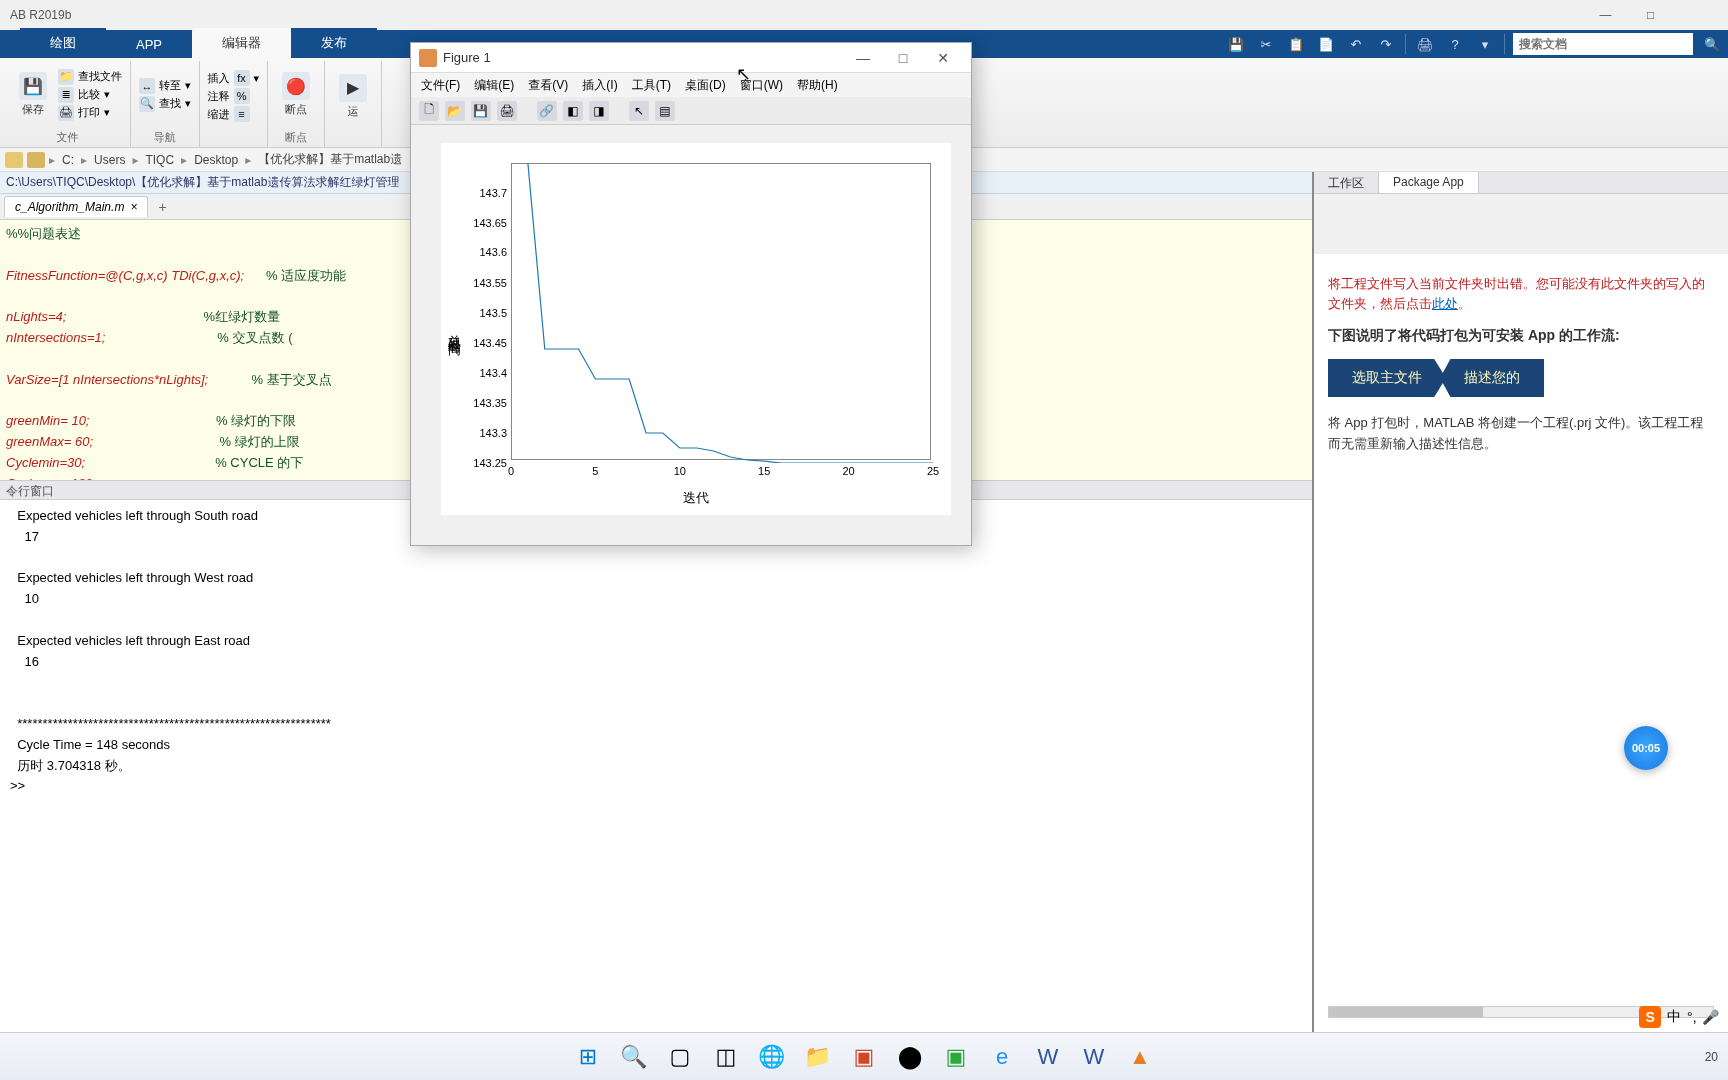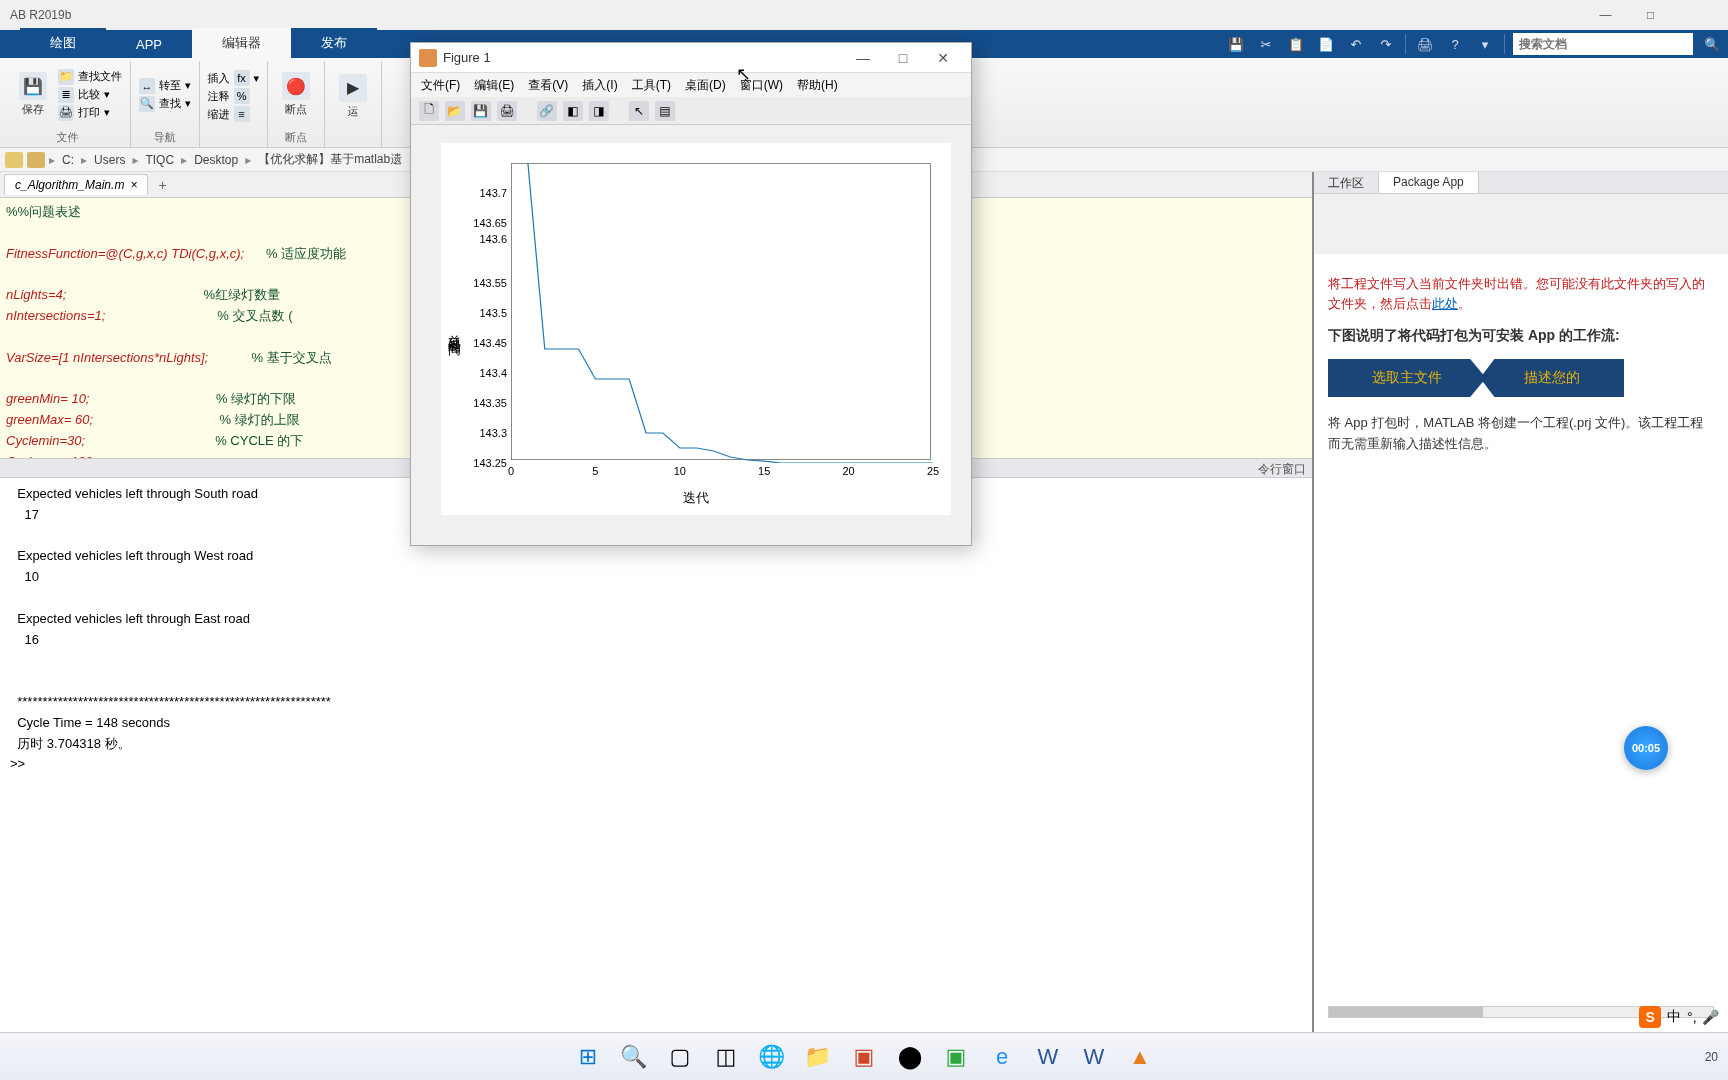--- a/index.html
+++ b/index.html
@@ -36,33 +36,33 @@
 .content { display: flex; height: calc(1080px - 30px - 28px - 90px - 24px - 48px); }
 .left { flex: 1; display: flex; flex-direction: column; }
 .pathbar { height: 22px; background: #e8f0f8; border-bottom: 1px solid #c8d4e0; font-size: 12px; padding: 2px 6px; color: #336; }
 .filetabs { height: 26px; background: #f0f0f0; border-bottom: 1px solid #ccc; display: flex; align-items: center; padding-left: 4px; gap: 2px; }
 .filetabs .ftab { background: white; border: 1px solid #ccc; border-bottom: none; padding: 3px 10px; font-size: 12px; border-top-left-radius: 3px; border-top-right-radius: 3px; display: flex; align-items: center; gap: 6px; font-style: italic; }
 .filetabs .plus { padding: 3px 8px; font-size: 14px; color: #666; }
 
 .editor { flex: 0 0 auto; height: 260px; background: #fdfde8; font-family: "Consolas", monospace; font-size: 13px; padding: 4px 6px; line-height: 1.6; overflow: hidden; }
 .editor .code { color: #b91c1c; font-style: italic; }
 .editor .comment { color: #14532d; text-align: center; }
-.cmdtitle { height: 20px; background: #e8e8ec; border-top: 1px solid #ccc; border-bottom: 1px solid #ccc; font-size: 12px; padding: 2px 6px; color: #555; text-align: right; }
+.cmdtitle { height: 20px; background: #e8e8ec; border-top: 1px solid #ccc; border-bottom: 1px solid #ccc; font-size: 12px; padding: 2px 6px; color: #555; }
 .cmdwin { flex: 1; background: white; font-family: "Consolas", monospace; font-size: 13px; padding: 6px 10px; line-height: 1.6; white-space: pre; overflow: hidden; }
 
 .right { width: 416px; border-left: 2px solid #888; display: flex; flex-direction: column; }
 .right .panels { height: 22px; background: #e8e8ec; border-bottom: 1px solid #ccc; display: flex; font-size: 12px; color: #333; }
 .right .panels .p { padding: 3px 14px; border-right: 1px solid #ccc; }
 .right .panels .p.active { background: white; }
 .appbody { flex: 1; background: white; padding: 20px 14px; font-size: 13px; color: #333; overflow: hidden; position:relative; }
 .appbody .err { color: #c02020; font-size: 13px; line-height: 1.5; }
 .appbody .link { color: #0060c0; text-decoration: underline; }
 .appbody .heading { font-weight: bold; margin-top: 14px; font-size: 14px; }
 .appbody .workflow { display: flex; margin-top: 14px; }
-.appbody .step { background: #1a4576; color: #eab308; padding: 10px 44px; font-size: 14px; }
+.appbody .step { background: #1a4576; color: #fef9c3; padding: 10px 24px; font-size: 14px; }
 .appbody .step:first-child { clip-path: polygon(0 0, 90% 0, 100% 50%, 90% 100%, 0 100%); }
 .appbody .step:last-child { clip-path: polygon(10% 0, 100% 0, 100% 100%, 10% 100%, 0 50%); margin-left: -6px; }
 .appbody .desc { margin-top: 16px; line-height: 1.6; }
 .appbody .scroller { position:absolute;bottom:14px;left:14px;right:14px;height:12px;background:#eee;border:1px solid #ccc; }
 .appbody .scroller .thumb { width:40%;height:100%;background:#c4c4c4; }
 
 .timer { position: absolute; right: 60px; bottom: 310px; width: 44px; height: 44px; border-radius: 50%; background: radial-gradient(circle,#3aa8ff,#1a78e0); color: white; display: flex; align-items: center; justify-content: center; font-size: 11px; font-weight: bold; box-shadow: 0 2px 8px rgba(0,0,0,.3); z-index: 50; }
 
 .statusfoot { position: absolute; bottom: 48px; right: 0; display: flex; align-items: center; gap: 6px; padding: 4px 8px; font-size: 14px; }
 .statusfoot .sogou { width: 22px; height: 22px; background: #ff6a00; border-radius: 4px; color:white;display:flex;align-items:center;justify-content:center;font-weight:bold;font-size:14px; }
@@ -197,20 +197,21 @@
   <span class="sep">▸</span>
     <span class="crumb">TIQC</span>
   <span class="sep">▸</span>
     <span class="crumb">Desktop</span>
   <span class="sep">▸</span>
     <span class="crumb">【优化求解】基于matlab遗</span>
 </div>
 
 <div class="content">
   <div class="left">
+    <div class="pathbar">C:\Users\TIQC\Desktop\【优化求解】基于matlab遗传算法求解红绿灯管理</div>
     <div class="filetabs">
       <div class="ftab">
         <span>c_Algorithm_Main.m</span>
         <span>×</span>
       </div>
       <div class="plus">+</div>
     </div>
     <div class="editor">
       <div><span class="comment">%%问题表述</span></div>
       <div>&nbsp;</div>
@@ -314,21 +315,21 @@
     <div class="xlabel">迭代</div>
     <div id="yticks"></div>
     <div id="xticks"></div>
   <div class="ytick" style="top: 320px;">143.25</div>
       <div class="ytick" style="top: 290px;">143.3</div>
       <div class="ytick" style="top: 260px;">143.35</div>
       <div class="ytick" style="top: 230px;">143.4</div>
       <div class="ytick" style="top: 200px;">143.45</div>
       <div class="ytick" style="top: 170px;">143.5</div>
       <div class="ytick" style="top: 140px;">143.55</div>
-      <div class="ytick" style="top: 96px;">143.6</div>
+      <div class="ytick" style="top: 109px;">143.6</div>
       <div class="ytick" style="top: 80px;">143.65</div>
       <div class="ytick" style="top: 50px;">143.7</div>
       <div class="xtick" style="left: 70px;">0</div>
       <div class="xtick" style="left: 154.4px;">5</div>
       <div class="xtick" style="left: 238.8px;">10</div>
       <div class="xtick" style="left: 323.2px;">15</div>
       <div class="xtick" style="left: 407.6px;">20</div>
       <div class="xtick" style="left: 492px;">25</div>
     </div>
 </div>

